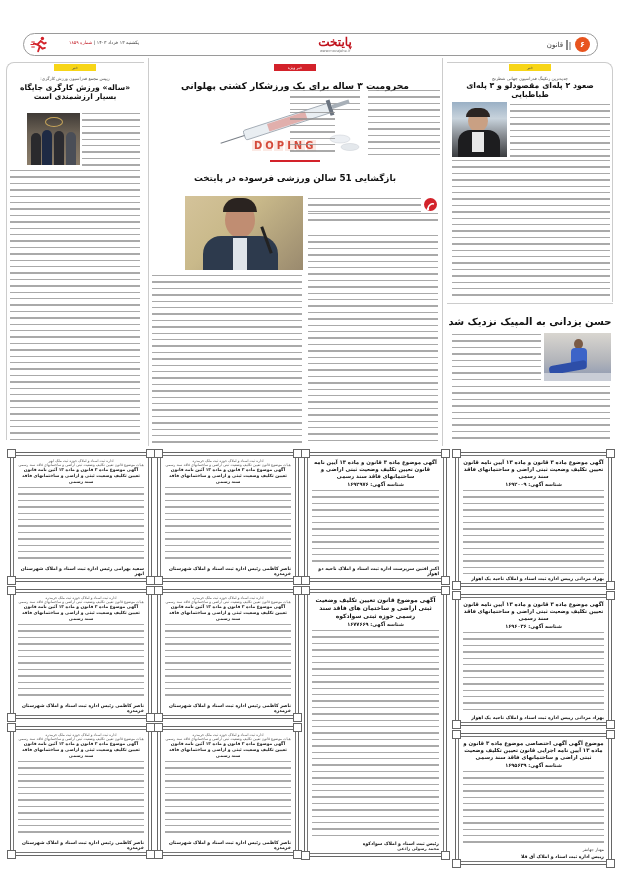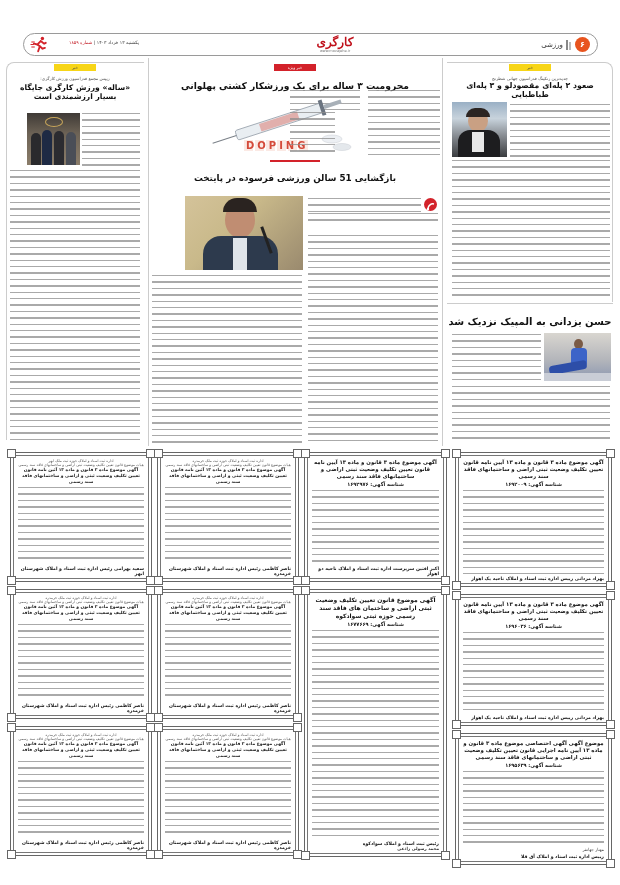--- a/index.html
+++ b/index.html
@@ -39,40 +39,40 @@
 .ad .body{flex:1;margin-top:2px}
 .ad .sig{font-size:4.6px;font-weight:bold;color:#111;text-align:right;margin-top:2px}
 .ad .sig2{font-size:4.2px;color:#333;text-align:right}
 </style>
 </head>
 <body>
 
 <div class="abs hdr">
   <div class="dots"></div>
   <div class="logo">
-    <span>کارگری</span>
+    <span>پایتخت</span>
     <small>www.movajehe.ir</small>
   </div>
   <div class="date">
     <span>یکشنبه ۱۳ خرداد ۱۴۰۳</span>
     <span> | </span>
     <span class="iss">شماره ۱۸۵۹</span>
   </div>
   <svg class="runner" viewBox="0 0 20 20">
     <circle cx="14" cy="3" r="2" fill="#d3222a"></circle>
     <path d="M12 6 L8 10 L11 12 L9 18 M8 10 L4 9 M12 6 L16 9 L18 8 M11 12 L14 15 L17 14" stroke="#d3222a" stroke-width="2.2" fill="none" stroke-linecap="round"></path>
     <path d="M1 7 H5 M0 10 H4 M1 13 H5" stroke="#d3222a" stroke-width="1.2"></path>
   </svg>
   <div class="sec">
     <div class="pgnum">۶</div>
     <svg width="6" height="12">
         <rect x="0" y="1" width="2" height="10" fill="#888"></rect>
         <rect x="3" y="3" width="2" height="8" fill="#bbb"></rect>
       </svg>
-    <span class="seclbl">ورزشی</span>
+    <span class="seclbl">قانون</span>
   </div>
 </div>
 
 <div class="abs frame-tr" style="left:447px;top:62px;width:166px;height:240px"></div>
 <div class="abs" style="left:447px;top:64px;width:166px">
   <span class="kicker">خبر</span>
   <div class="sub" style="margin-top:5px">جدیدترین رنکینگ فدراسیون جهانی شطرنج</div>
   <div class="ttl" style="font-size:7.8px;margin-top:0">صعود ۲ پله‌ای مقصودلو و ۳ پله‌ای طباطبایی</div>
 </div>
 <div class="photo" style="left:452px;top:102px;width:55px;height:55px;background:linear-gradient(180deg,#9ab0c5 0%,#c8d3dc 30%,#8a8f95 60%,#3a3c3f 100%)">
@@ -96,21 +96,21 @@
 <div class="abs txt lines" style="left:452px;top:386px;width:158px;height:58px"></div>
 
 <div class="abs" style="left:148px;top:58px;width:1px;height:388px;background:#ccc"></div>
 <div class="abs" style="left:442px;top:58px;width:1px;height:388px;background:#ccc"></div>
 <div class="abs" style="left:150px;top:64px;width:290px">
   <span class="kicker red">خبر ویژه</span>
   <div class="ttl" style="font-size:9.2px;margin-top:9px">محرومیت ۳ ساله برای یک ورزشکار کشتی پهلوانی</div>
 </div>
 <div class="abs txt lines" style="left:368px;top:90px;width:72px;height:68px"></div>
 <div class="abs txt lines" style="left:290px;top:90px;width:70px;height:20px"></div>
-<div class="abs" style="left:204px;top:95px;width:150px;height:60px">
+<div class="abs" style="left:212px;top:95px;width:150px;height:60px">
   <svg width="150" height="60" viewBox="0 0 150 60">
     <g transform="rotate(-18 80 25)">
       <rect x="30" y="20" width="90" height="10" rx="2" fill="#e9eef2" stroke="#9aa3ad" stroke-width="0.8"></rect>
       <rect x="55" y="21" width="40" height="8" fill="#d43a2a" opacity=".35"></rect>
       <line x1="30" y1="25" x2="5" y2="25" stroke="#7a8088" stroke-width="1"></line>
       <rect x="118" y="17" width="4" height="16" fill="#6b7480"></rect>
       <rect x="122" y="23" width="18" height="4" fill="#a8b0b8"></rect>
     </g>
     <ellipse cx="128" cy="44" rx="10" ry="4" fill="#eceff3" stroke="#c8cdd3" stroke-width="0.5"></ellipse>
     <ellipse cx="138" cy="52" rx="9" ry="3.5" fill="#e4e8ec" stroke="#c8cdd3" stroke-width="0.5"></ellipse>

